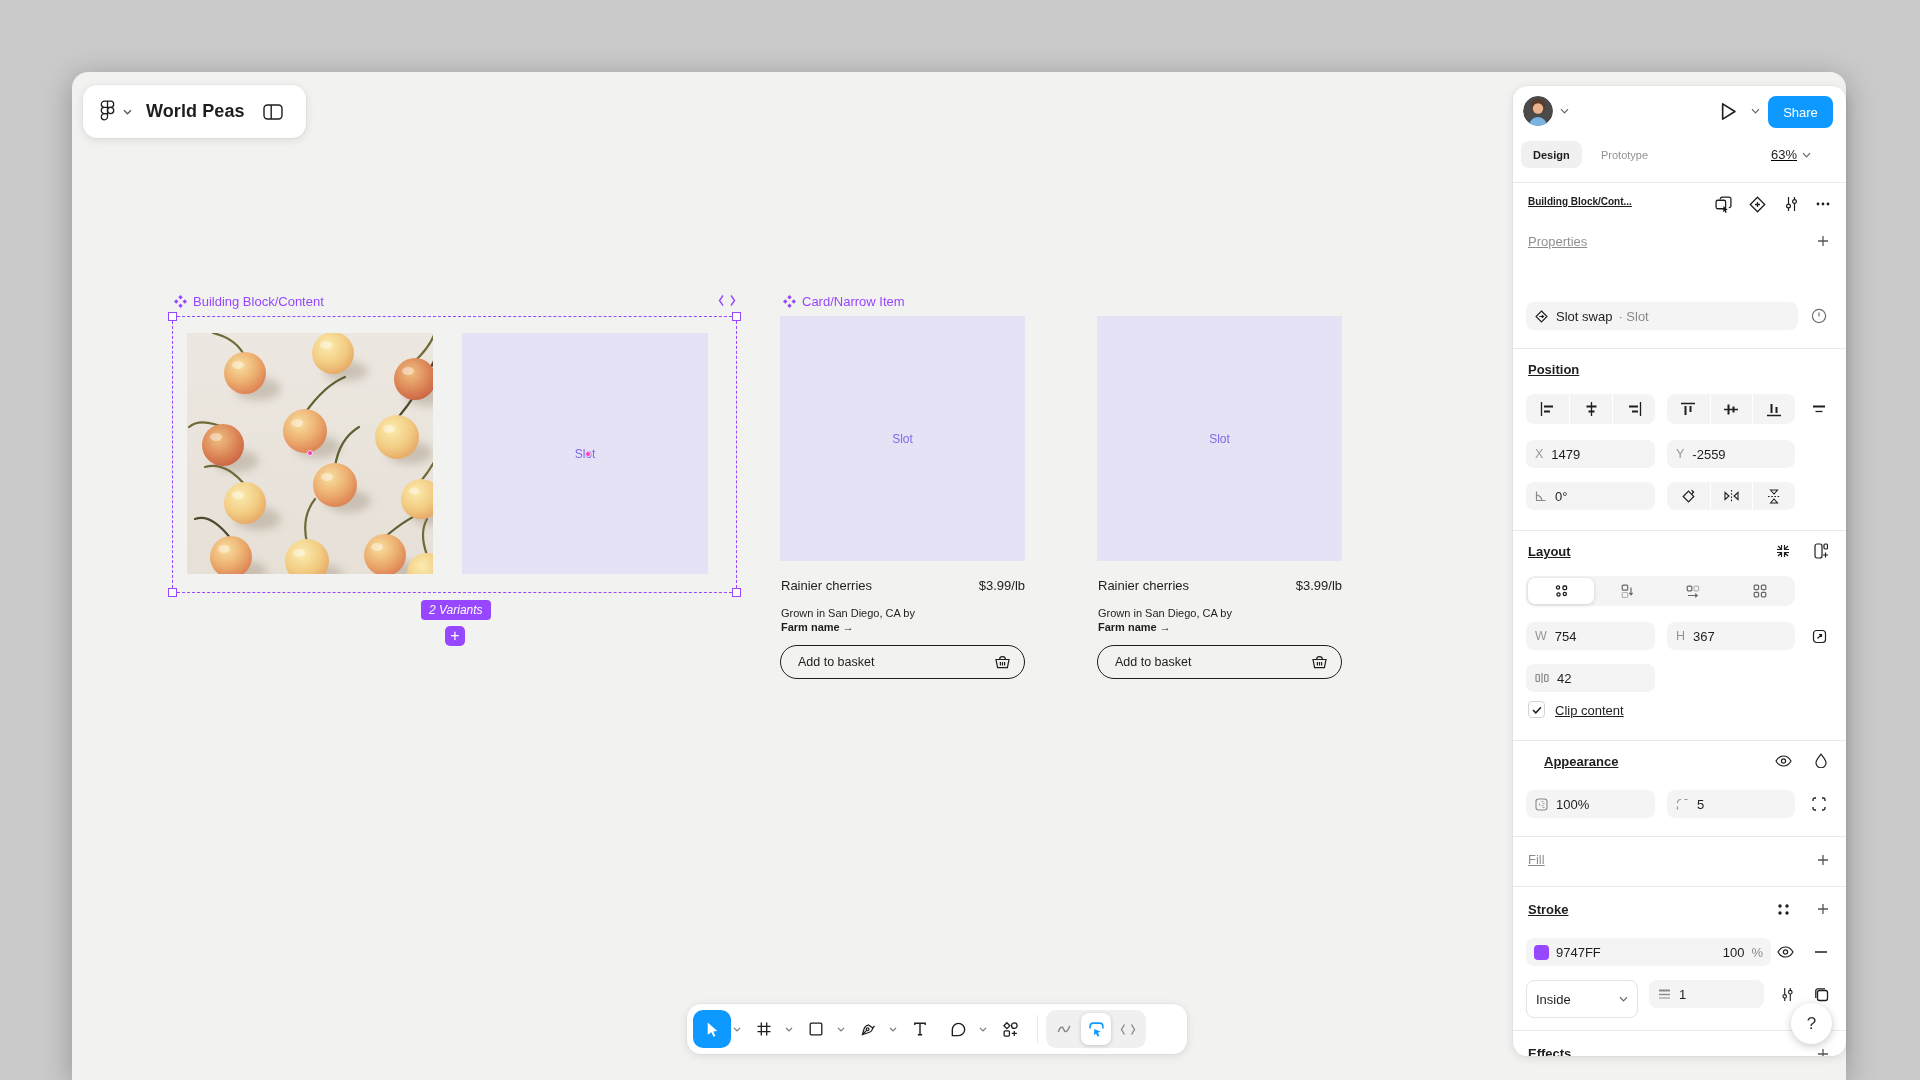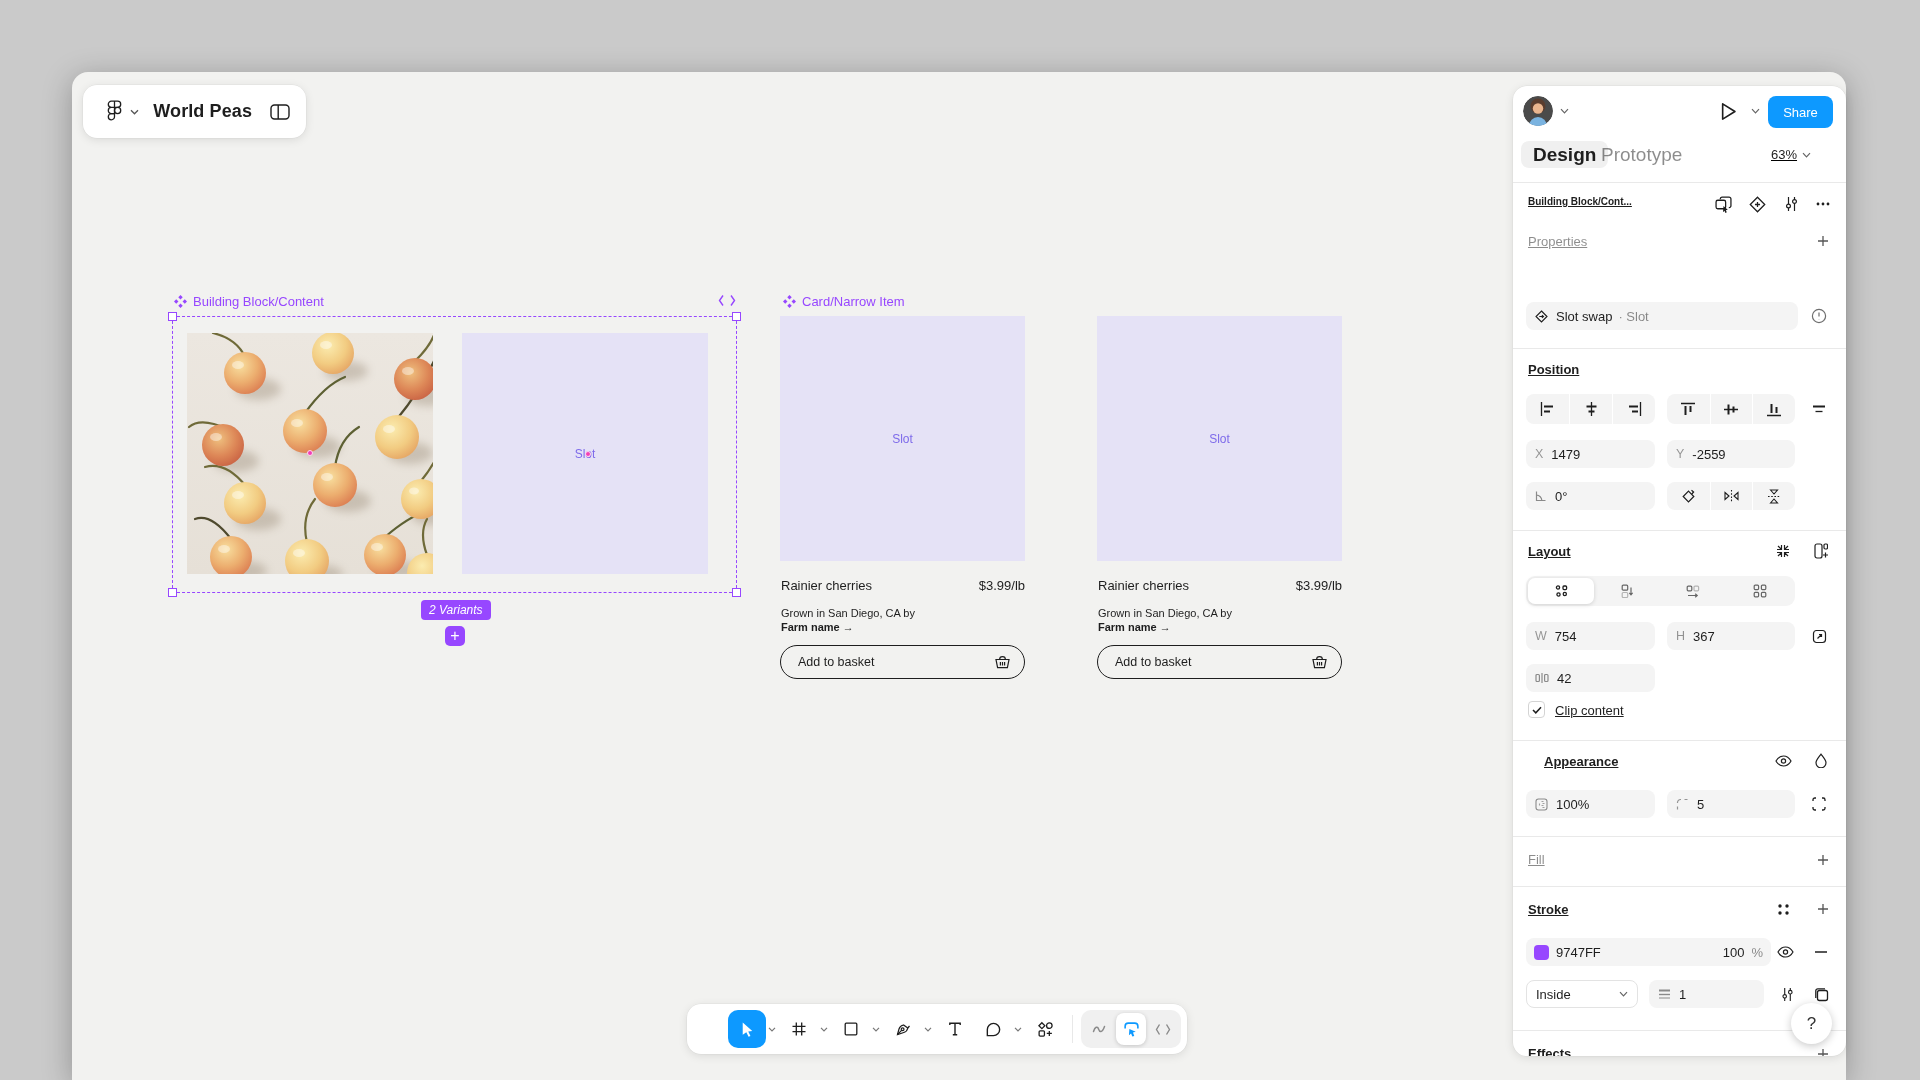--- a/index.html
+++ b/index.html
@@ -5,21 +5,21 @@
   * { margin:0; padding:0; box-sizing:border-box; }
   html,body { width:1920px; height:1080px; background:#cacaca; font-family:"Liberation Sans",sans-serif; }
   .stage { position:relative; width:1920px; height:1080px; overflow:hidden; }
 
   
   .appwin { position:absolute; left:72px; top:72px; width:1774px; height:1008px;
             background:#f2f2f0; border-radius:16px 16px 0 0; box-shadow:0 6px 30px rgba(0,0,0,.28); }
 
   
   .fcard { position:absolute; background:#fff; border-radius:14px;
-           box-shadow:0 2px 10px rgba(0,0,0,.10), 0 0 0 0.5px rgba(0,0,0,.05);justify-content:flex-end; }
+           box-shadow:0 2px 10px rgba(0,0,0,.10), 0 0 0 0.5px rgba(0,0,0,.05); }
 
   
   .tl-bar { left:83px; top:85px; width:223px; height:53px; display:flex; align-items:center; padding:0 16px; }
   .tl-title { font-size:18px; font-weight:700; color:#1e1e1e; margin:0 18px 0 14px; letter-spacing:.1px; }
 
   .chev { display:inline-block; }
 
   
   .obj-label { position:absolute; display:flex; align-items:center; gap:6px;
                color:#9747ff; font-size:13px; }
@@ -62,26 +62,26 @@
           align-items:center; gap:8px; padding:0 9px; font-size:13px; color:#1e1e1e; }
   .pill .lbl { color:rgba(0,0,0,.4); font-size:12.5px; }
   .iconbtn { position:absolute; width:24px; height:24px; display:flex; align-items:center; justify-content:center; border-radius:5px; }
   .seg3 { position:absolute; height:30px; display:flex; background:#f4f4f4; border-radius:8px; overflow:hidden; }
   .seg3 > div { width:43px; display:flex; align-items:center; justify-content:center; }
   .seg3 > div + div { border-left:1px solid #ffffff; }
   .layseg { position:absolute; left:13px; width:269px; height:30px; background:#f4f4f4; border-radius:9px; display:flex; padding:2px; }
   .layseg > div { flex:1; display:flex; align-items:center; justify-content:center; border-radius:7px; }
   .layseg > div.sel { background:#fff; box-shadow:0 1px 4px rgba(0,0,0,.15); }
   .tabchip { position:absolute; height:27px; border-radius:8px; display:flex; align-items:center; padding:8px 12px;
-             font-size:19px; }
+             font-size:11px; }
   .share-btn { position:absolute; left:255px; top:10px; width:65px; height:32px; background:#0d99ff; color:#fff;
                border-radius:8px; display:flex; align-items:center; justify-content:center; font-size:13px; font-weight:500; }
   .avatar { position:absolute; left:10px; top:10px; width:30px; height:30px; border-radius:50%; overflow:hidden; }
   .dropdown { position:absolute; height:28px; background:#fff; border:1px solid #e3e3e3; border-radius:8px;
-              display:flex; align-items:center; justify-content:space-between; padding:8px 9px; font-size:13px; color:#1e1e1e; }
+              display:flex; align-items:center; justify-content:space-between; padding:18px 9px; font-size:13px; color:#1e1e1e; }
   .swatch { width:15px; height:15px; border-radius:4px; background:#9747ff; }
   .checkbox { position:absolute; width:17px; height:17px; background:#fff; border:1px solid #d4d4d4; border-radius:4px;
               display:flex; align-items:center; justify-content:center; }
   .help-fab { position:absolute; left:1791px; top:1003px; width:41px; height:41px; border-radius:50%;
               background:#fff; box-shadow:0 2px 8px rgba(0,0,0,.22); display:flex; align-items:center; justify-content:center;
               font-size:17px; color:#333; font-weight:500; z-index:10; }
 
   svg { display:block; }
 </style>
 </head>

